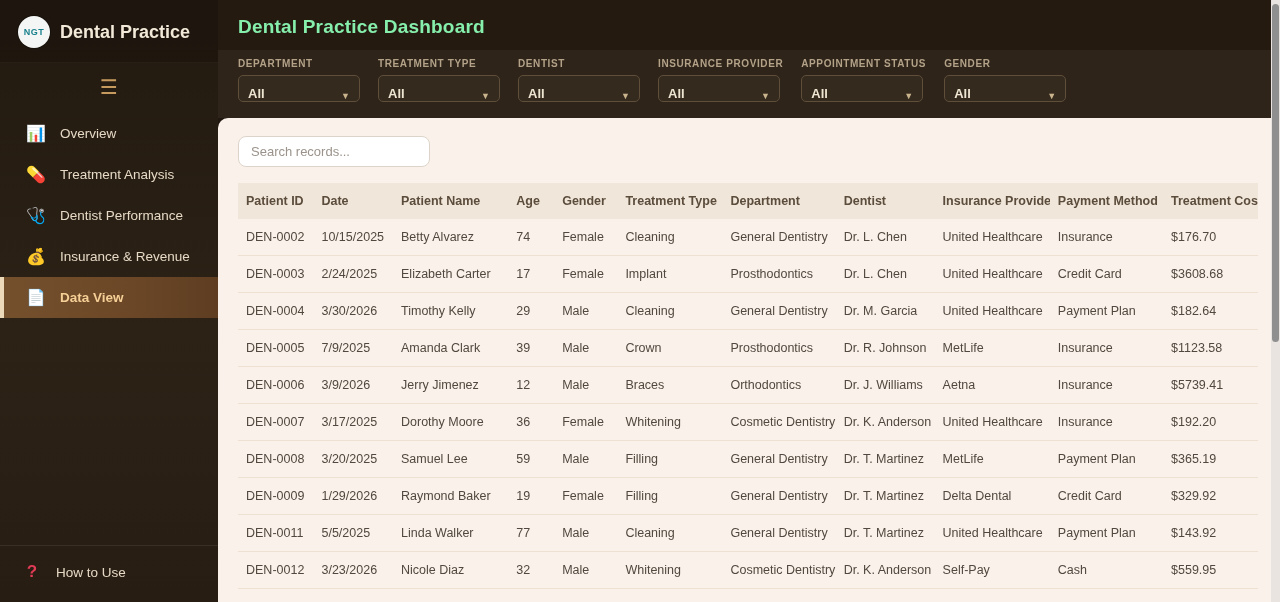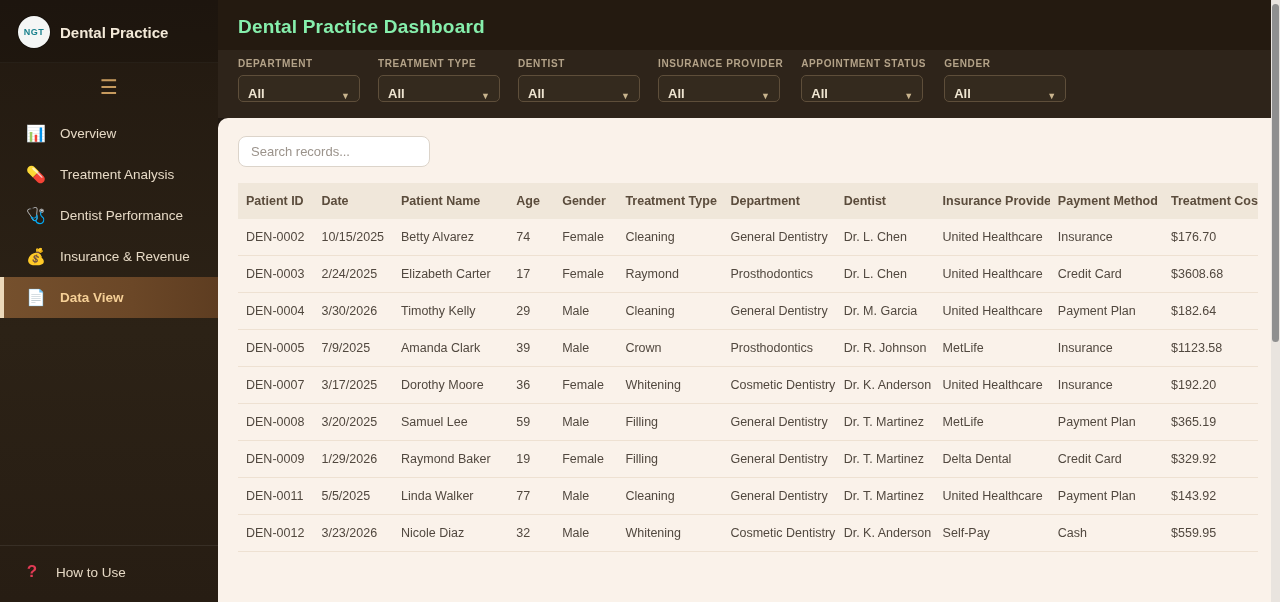--- a/index.html
+++ b/index.html
@@ -18,21 +18,21 @@
     padding:16px 14px 14px 18px;
     background:rgba(0,0,0,0.12);
     border-bottom:1px solid rgba(255,255,255,0.04);
   }
   .logo-circle {
     width:32px; height:32px; border-radius:50%; background:#f4f6f5;
     display:flex; align-items:center; justify-content:center;
     font-size:9px; font-weight:bold; color:#18808c; letter-spacing:0.5px;
     box-shadow:0 0 0 1px rgba(0,0,0,0.25);
   }
-  .brand { font-size:15px; font-weight:bold; color:#f3e9d8; }
+  .brand { font-size:18px; font-weight:bold; color:#f3e9d8; }
   .hamburger {
     text-align:center; color:#c69a5e; font-size:20px; padding:14px 0 10px 0;
     cursor:pointer; line-height:1;
   }
   .nav { flex:1 1 auto; margin-top:6px; }
   .nav-item {
     display:flex; align-items:center; gap:14px; height:41px;
     padding-left:22px; cursor:pointer; font-size:13.5px; color:#e6d9c5;
     border-left:4px solid transparent;
   }
@@ -270,21 +270,21 @@
               <td>$176.70</td>
             </tr>
 
             <tr class="data-row">
 
             <td>DEN-0003</td>
               <td>2/24/2025</td>
               <td>Elizabeth Carter</td>
               <td>17</td>
               <td>Female</td>
-              <td>Raymond</td>
+              <td>Implant</td>
               <td>Prosthodontics</td>
               <td>Dr. L. Chen</td>
               <td>United Healthcare</td>
               <td>Credit Card</td>
               <td>$3608.68</td>
             </tr>
 
             <tr class="data-row">
 
             <td>DEN-0004</td>
@@ -308,20 +308,34 @@
               <td>39</td>
               <td>Male</td>
               <td>Crown</td>
               <td>Prosthodontics</td>
               <td>Dr. R. Johnson</td>
               <td>MetLife</td>
               <td>Insurance</td>
               <td>$1123.58</td>
             </tr>
 
+            <tr class="data-row">
+
+            <td>DEN-0006</td>
+              <td>3/9/2026</td>
+              <td>Jerry Jimenez</td>
+              <td>12</td>
+              <td>Male</td>
+              <td>Braces</td>
+              <td>Orthodontics</td>
+              <td>Dr. J. Williams</td>
+              <td>Aetna</td>
+              <td>Insurance</td>
+              <td>$5739.41</td>
+            </tr>
 
             <tr class="data-row">
 
             <td>DEN-0007</td>
               <td>3/17/2025</td>
               <td>Dorothy Moore</td>
               <td>36</td>
               <td>Female</td>
               <td>Whitening</td>
               <td>Cosmetic Dentistry</td>

